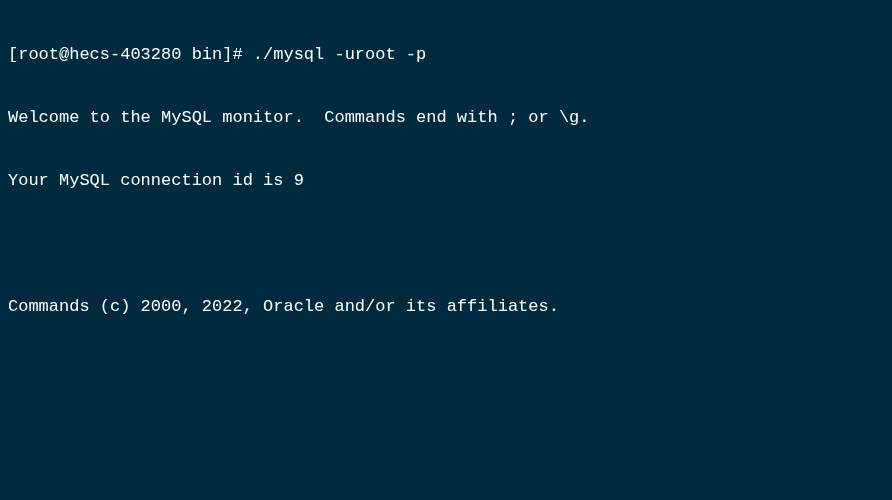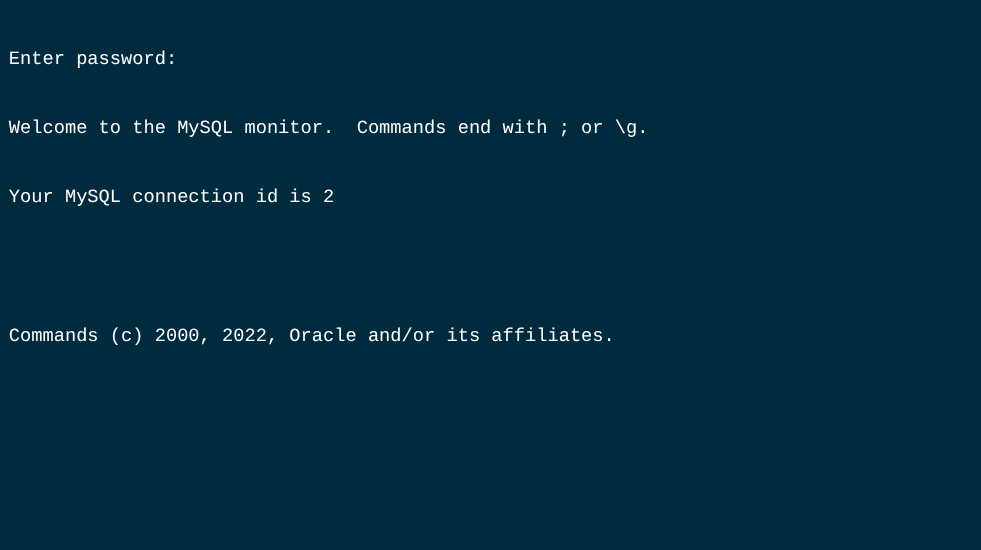--- a/index.html
+++ b/index.html
@@ -20,23 +20,23 @@
       word-wrap: break-word;
     }
     .line {
       white-space: pre-wrap;
     }
   </style>
 </head>
 <body>
 
 <div class="terminal">
-<div class="line">Enter password:</div>
+<div class="line">[root@hecs-403280 bin]# ./mysql -uroot -p</div>
 <div class="line">Welcome to the MySQL monitor.  Commands end with ; or \g.</div>
-<div class="line">Your MySQL connection id is 2</div>
+<div class="line">Your MySQL connection id is 9</div>
 <div class="line">&nbsp;</div>
 <div class="line">Commands (c) 2000, 2022, Oracle and/or its affiliates.</div>
 <div class="line">&nbsp;</div>
 
 
 
 
 
 
 

